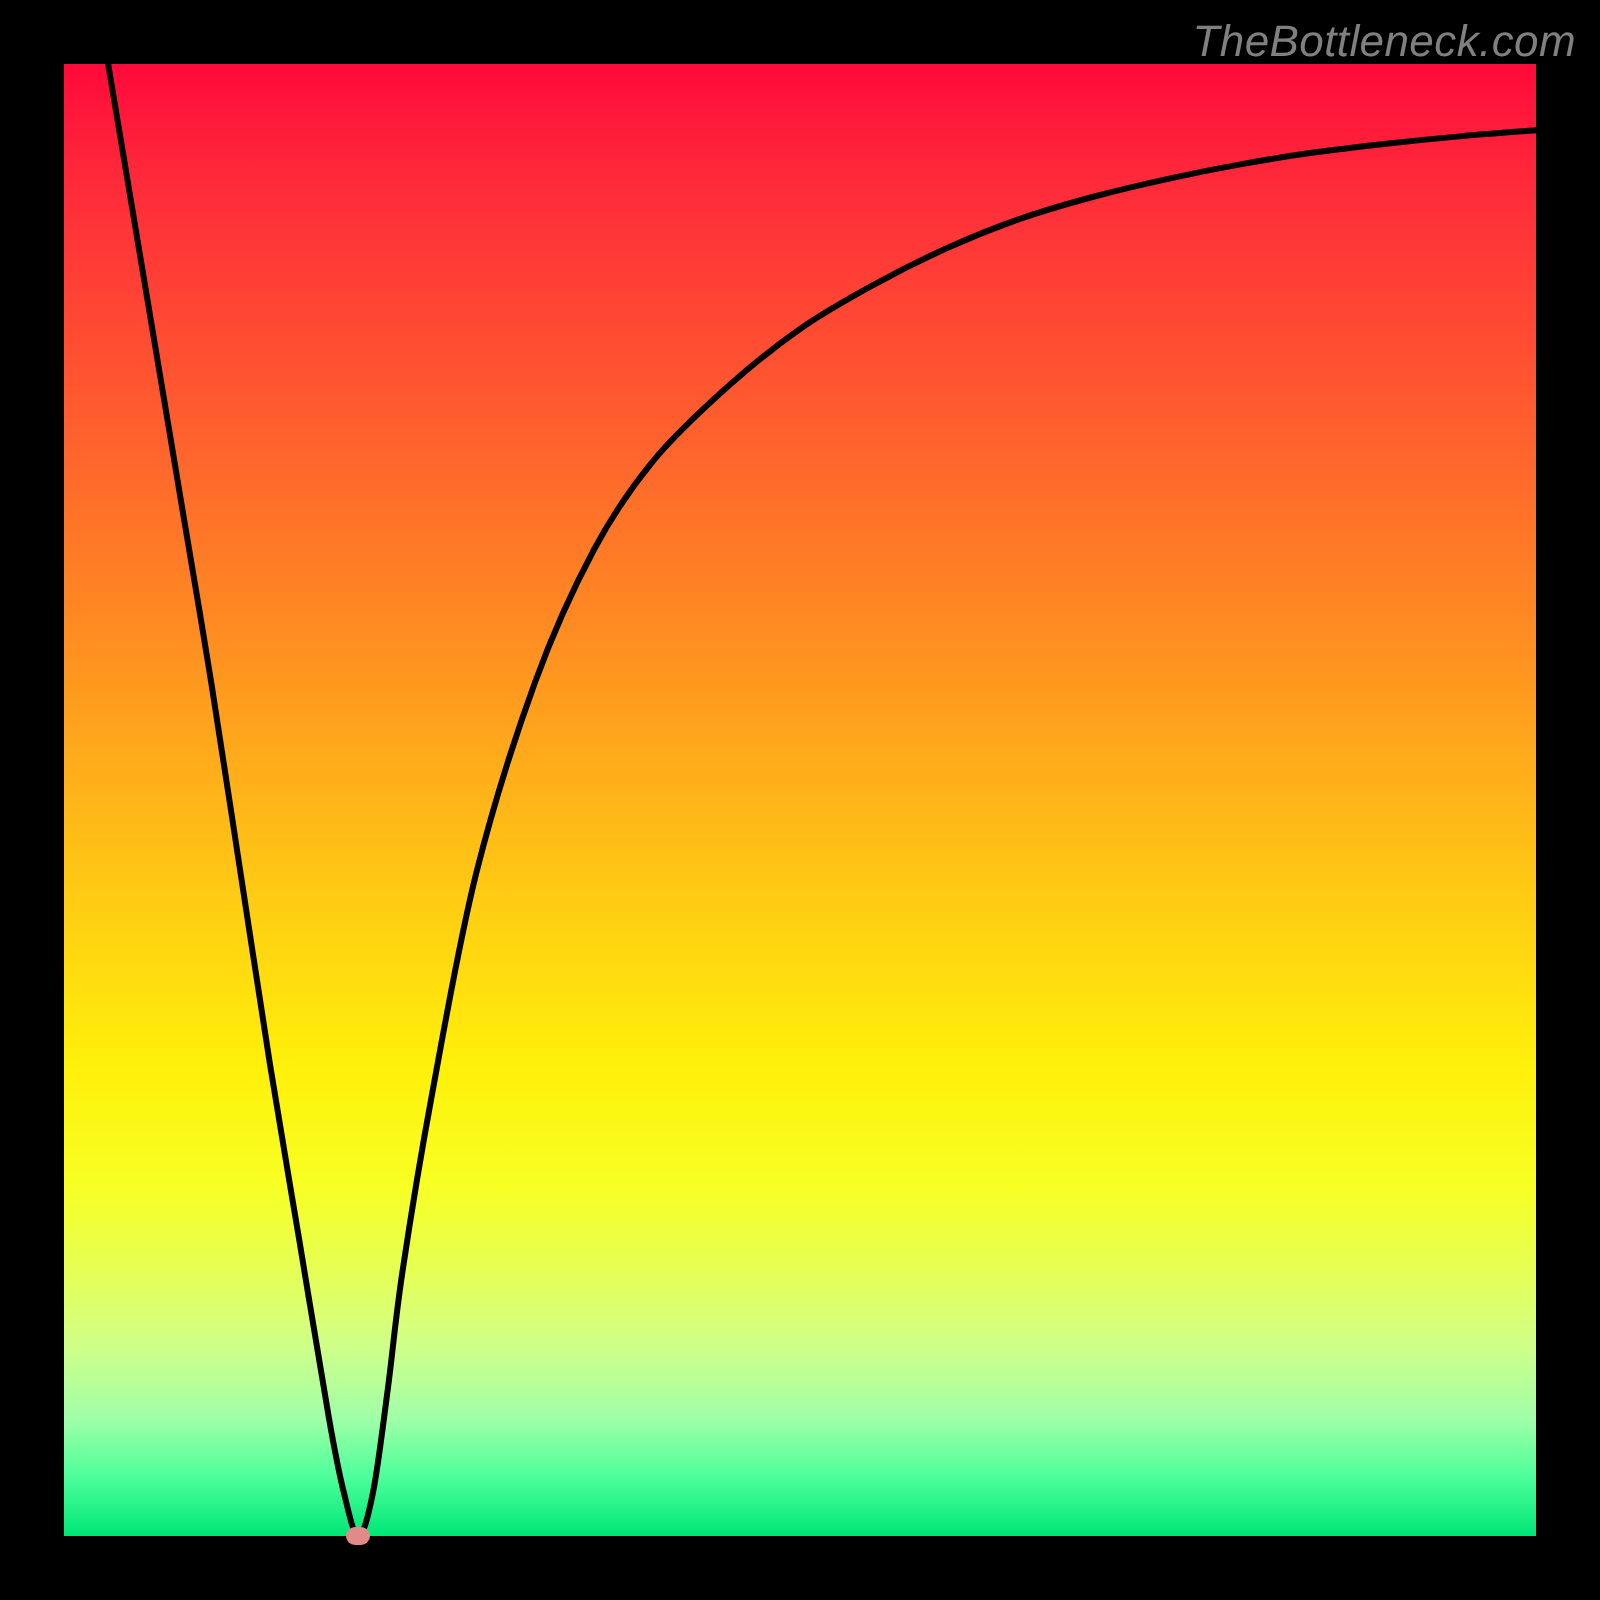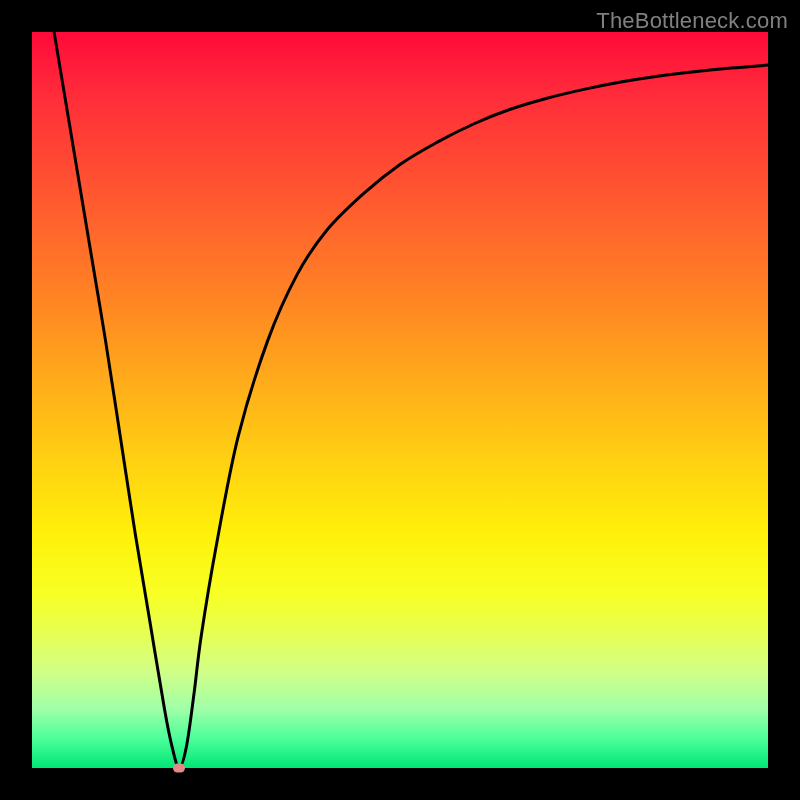--- a/index.html
+++ b/index.html
@@ -9,20 +9,21 @@
     height: 800px;
     overflow: hidden;
     font-family: Arial, Helvetica, sans-serif;
     background: #000;
   }
   .frame {
     position: relative;
     width: 800px;
     height: 800px;
     background: #000;
+    font-style: italic;
   }
   .plot-area {
     position: absolute;
     left: 32px;
     top: 32px;
     width: 736px;
     height: 736px;
     
     background: linear-gradient(
       to bottom,

